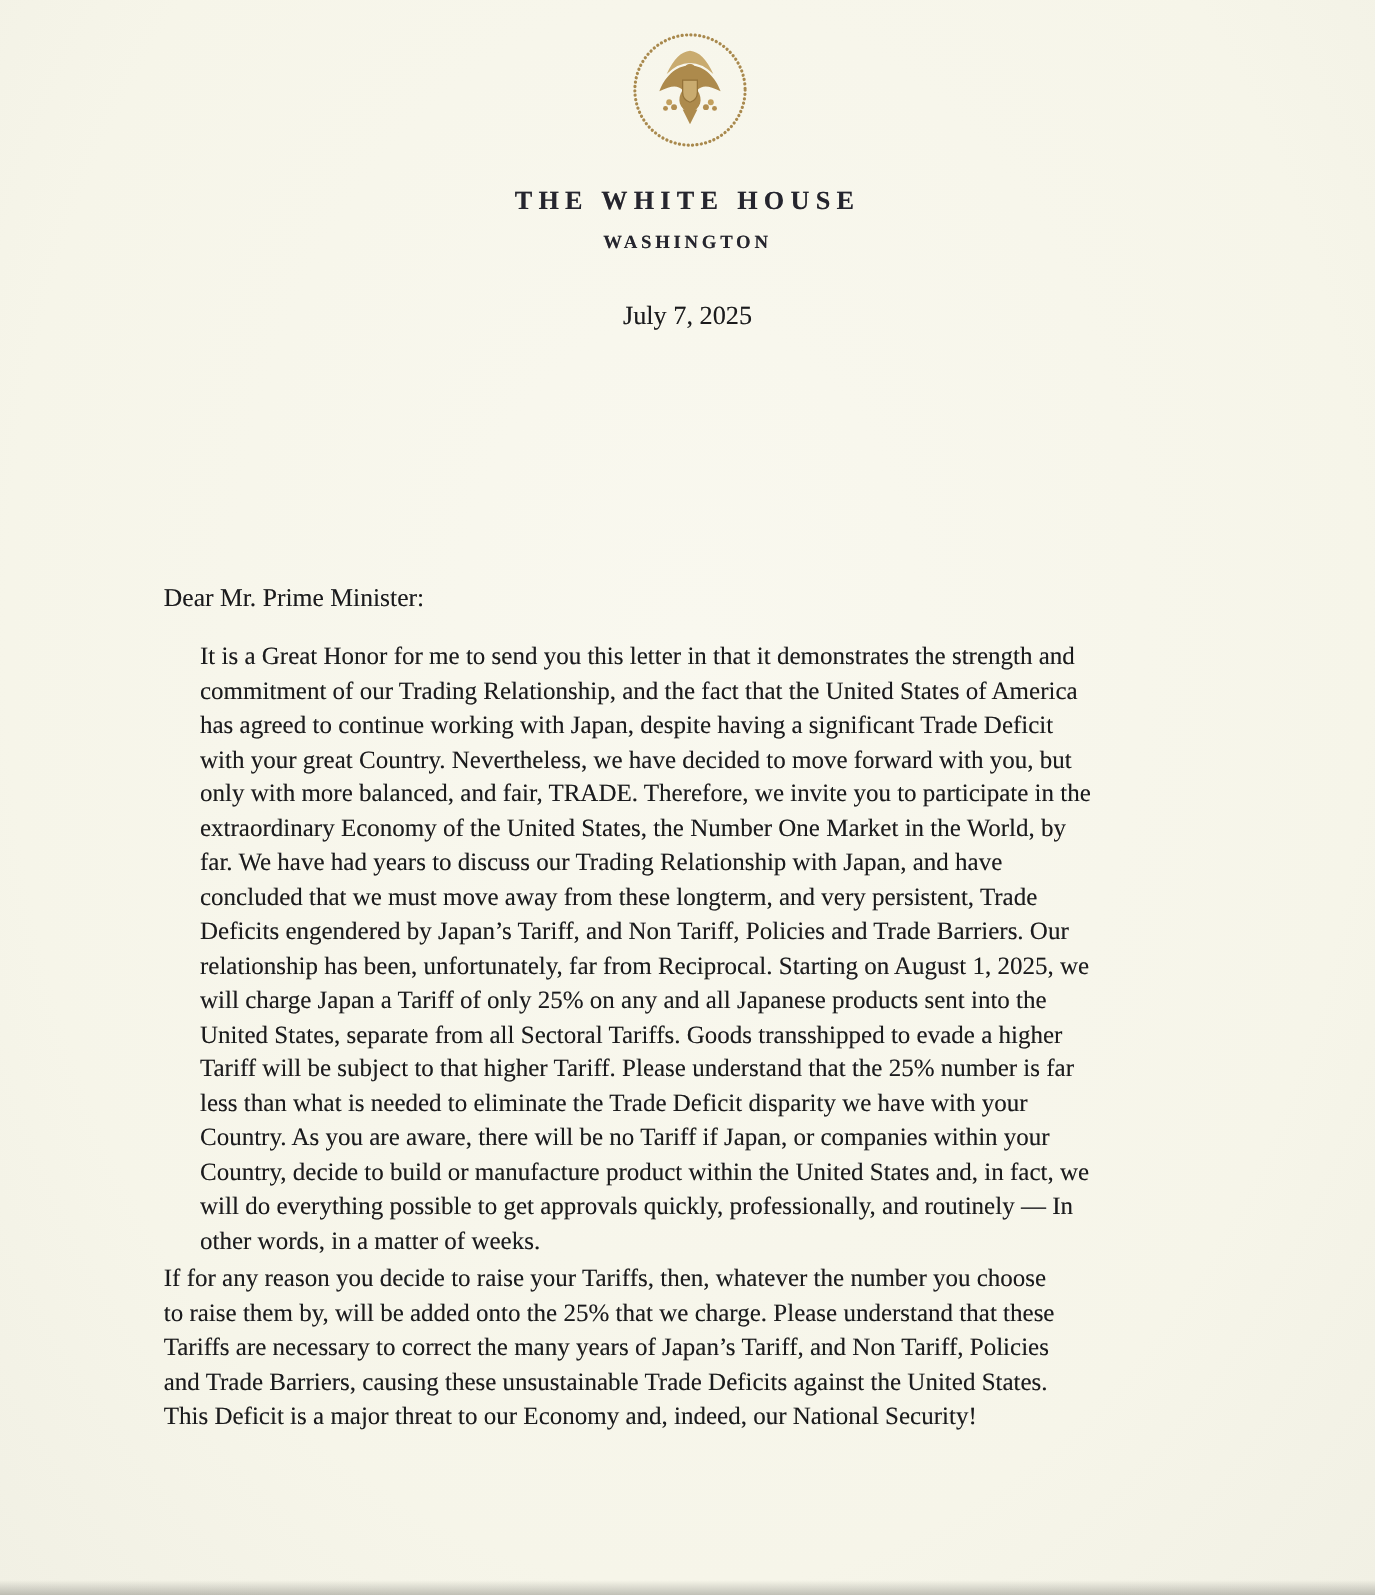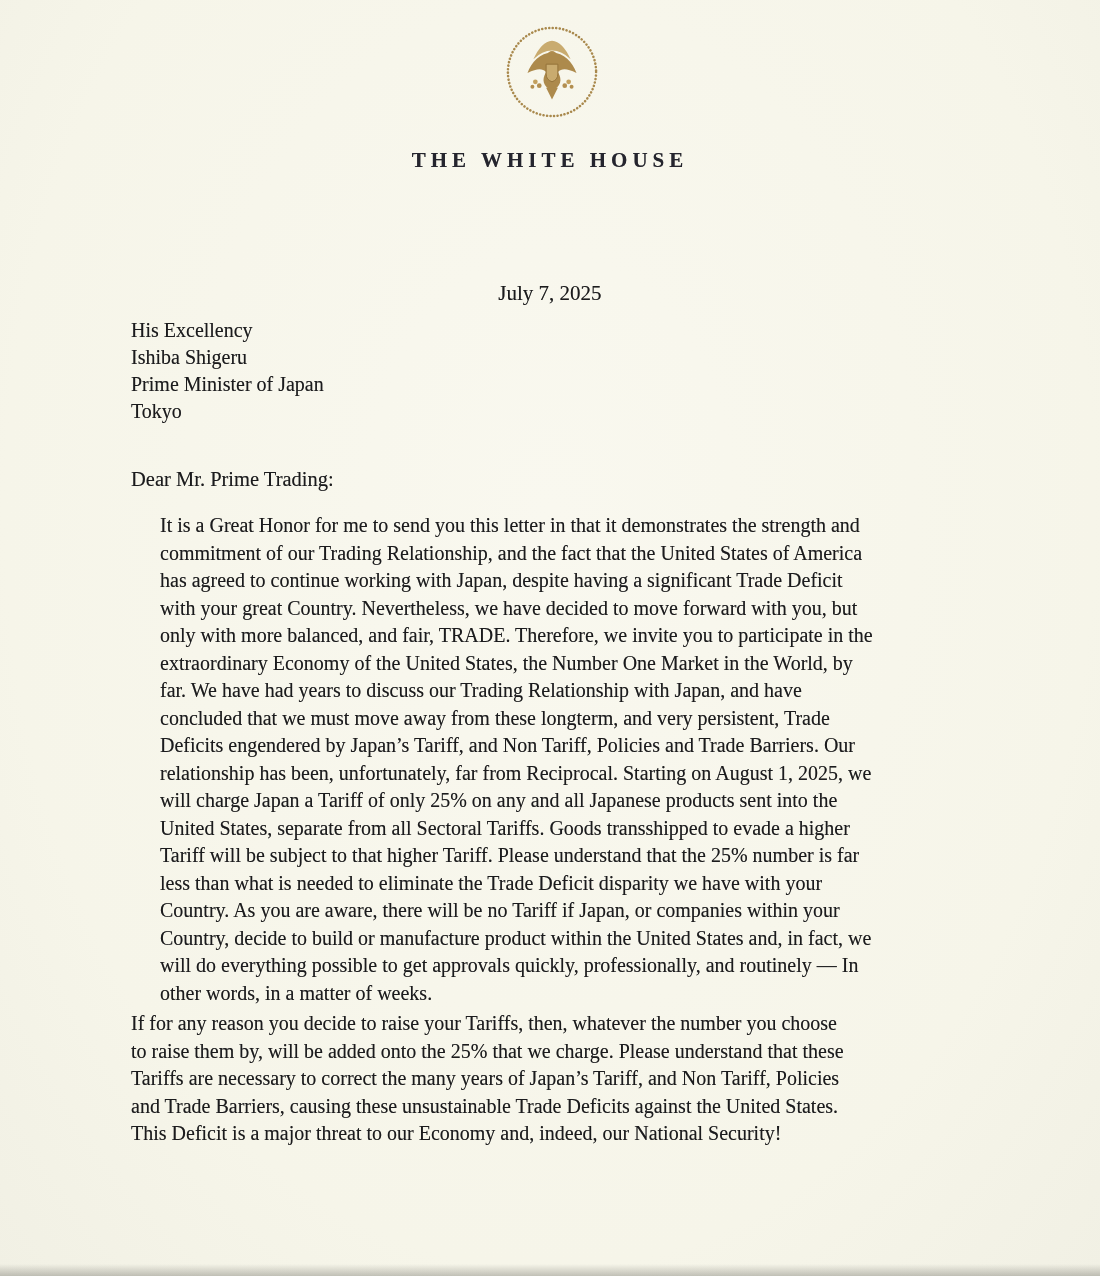--- a/index.html
+++ b/index.html
@@ -51,21 +51,20 @@
     letter-spacing: 3px;
     color: #25252e;
   }
   .date-line {
     position: absolute;
     top: 240px;
     left: 0;
     width: 1100px;
     text-align: center;
     font-size: 21px;
-    margin-top: 41px;
   }
 
   .recipient-address {
     position: absolute;
     top: 317px;
     left: 131px;
     font-size: 20px;
     line-height: 27px;
     white-space: pre-line;
   }
@@ -122,29 +121,26 @@
 
     <circle cx="67" cy="60" r="2.4" fill="#c3a05e"></circle>
     <circle cx="63" cy="64" r="2.4" fill="#b28e50"></circle>
     <circle cx="70" cy="65" r="2" fill="#b28e50"></circle>
 
     <path d="M44,66 L50,78 L56,66 Z" fill="#ad8a4c"></path>
   </svg>
 
   <div class="letterhead-title">THE WHITE HOUSE</div>
 
+  <div class="letterhead-subtitle">WASHINGTON</div>
 
   <div class="date-line">July 7, 2025</div>
 
-  <div class="recipient-address">His Excellency
-Ishiba Shigeru
-Prime Minister of Japan
-Tokyo</div>
 
-  <div class="salutation">Dear Mr. Prime Trading:</div>
+  <div class="salutation">Dear Mr. Prime Minister:</div>
 
   <div class="body-paragraph paragraph-1">It is a Great Honor for me to send you this letter in that it demonstrates the strength and
 commitment of our Trading Relationship, and the fact that the United States of America
 has agreed to continue working with Japan, despite having a significant Trade Deficit
 with your great Country. Nevertheless, we have decided to move forward with you, but
 only with more balanced, and fair, TRADE. Therefore, we invite you to participate in the
 extraordinary Economy of the United States, the Number One Market in the World, by
 far. We have had years to discuss our Trading Relationship with Japan, and have
 concluded that we must move away from these longterm, and very persistent, Trade
 Deficits engendered by Japan’s Tariff, and Non Tariff, Policies and Trade Barriers. Our

